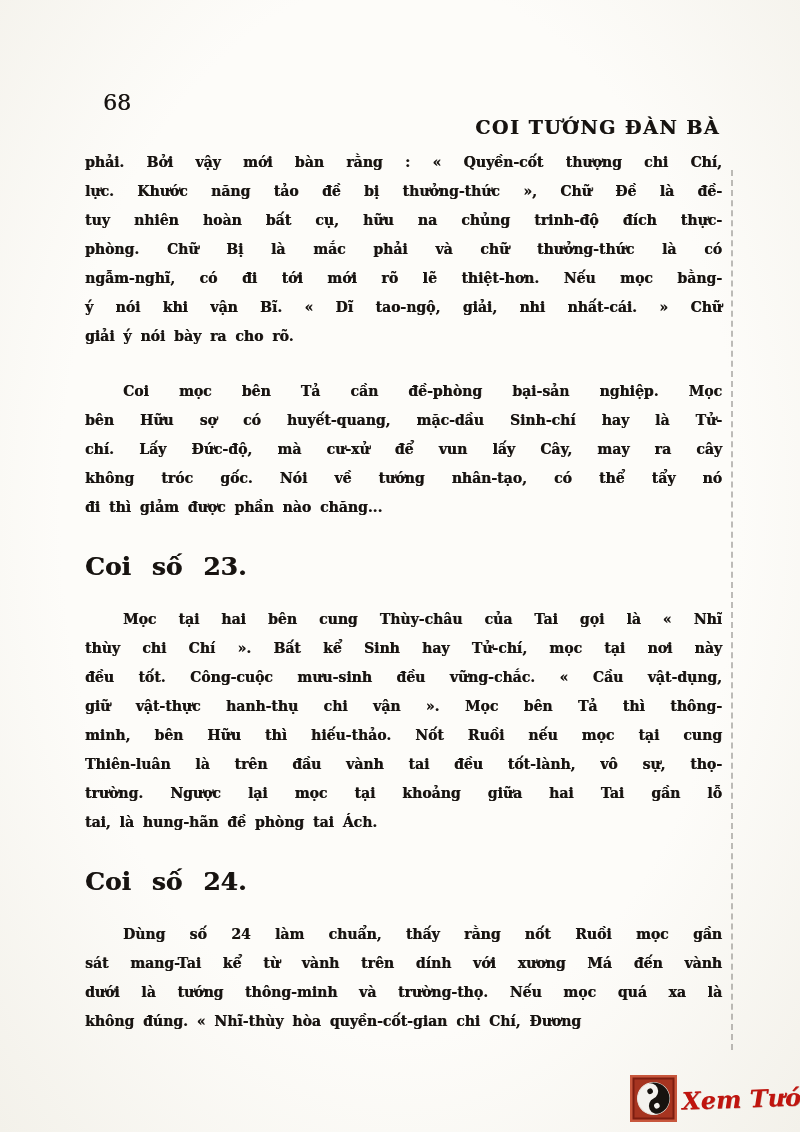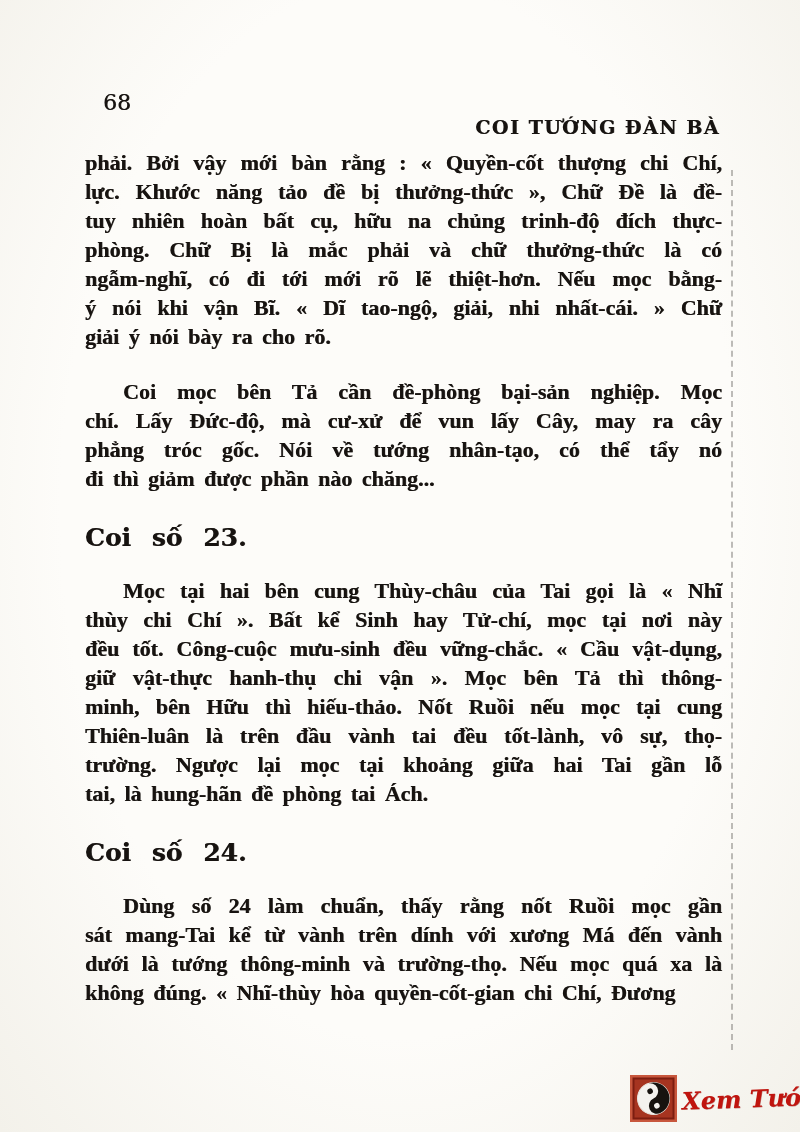--- a/index.html
+++ b/index.html
@@ -18,25 +18,24 @@
     text-shadow:0.4px 0.3px 0 rgba(23,19,16,.8);
   }
   .hdr .title{
     position:absolute;right:0;top:0;font-size:19px;font-weight:bold;
     letter-spacing:1.5px;text-shadow:0.5px 0.3px 0 rgba(23,19,16,.8);margin-top:28px;
   }
   
   .bodycol{position:absolute;left:85px;top:148px;width:637px;}
   .para{margin:0 0 26px 0;}
   .line{
-    height:29px;line-height:29px;font-size:22px;font-weight:bold;
+    height:29px;line-height:29px;font-size:14px;font-weight:bold;
     text-align:justify;text-align-last:justify;word-spacing:2px;
     white-space:nowrap;
     text-shadow:0.45px 0.3px 0 rgba(23,19,16,.75);
-    font-family:Liberation Serif, serif;
   }
   .line.last{text-align-last:left;word-spacing:4px;white-space:normal;}
   .line.indent{padding-left:38px;}
   .heading{
     margin:30px 0 24px 0;height:29px;line-height:29px;
     font-size:25px;font-weight:bold;word-spacing:12px;
     text-shadow:0.45px 0.3px 0 rgba(23,19,16,.75);
   }
   
   .fold{
@@ -72,22 +71,23 @@
         <div class="line">phải. Bởi vậy mới bàn rằng : « Quyền-cốt thượng chi Chí,</div>
         <div class="line">lực. Khước năng tảo đề bị thưởng-thức », Chữ Đề là đề-</div>
         <div class="line">tuy nhiên hoàn bất cụ, hữu na chủng trinh-độ đích thực-</div>
         <div class="line">phòng. Chữ Bị là mắc phải và chữ thưởng-thức là có</div>
         <div class="line">ngẫm-nghĩ, có đi tới mới rõ lẽ thiệt-hơn. Nếu mọc bằng-</div>
         <div class="line">ý nói khi vận Bĩ. « Dĩ tao-ngộ, giải, nhi nhất-cái. » Chữ</div>
         <div class="line last">giải ý nói bày ra cho rõ.</div>
       </div>
       <div class="para">
         <div class="line indent">Coi mọc bên Tả cần đề-phòng bại-sản nghiệp. Mọc</div>
+        <div class="line">bên Hữu sợ có huyết-quang, mặc-dầu Sinh-chí hay là Tử-</div>
         <div class="line">chí. Lấy Đức-độ, mà cư-xử để vun lấy Cây, may ra cây</div>
-        <div class="line">phẳng tróc gốc. Nói về tướng nhân-tạo, có thể tẩy nó</div>
+        <div class="line">không tróc gốc. Nói về tướng nhân-tạo, có thể tẩy nó</div>
         <div class="line last">đi thì giảm được phần nào chăng...</div>
       </div>
       <div class="heading">Coi số 23.</div>
       <div class="para">
         <div class="line indent">Mọc tại hai bên cung Thùy-châu của Tai gọi là « Nhĩ</div>
         <div class="line">thùy chi Chí ». Bất kể Sinh hay Tử-chí, mọc tại nơi này</div>
         <div class="line">đều tốt. Công-cuộc mưu-sinh đều vững-chắc. « Cầu vật-dụng,</div>
         <div class="line">giữ vật-thực hanh-thụ chi vận ». Mọc bên Tả thì thông-</div>
         <div class="line">minh, bên Hữu thì hiếu-thảo. Nốt Ruồi nếu mọc tại cung</div>
         <div class="line">Thiên-luân là trên đầu vành tai đều tốt-lành, vô sự, thọ-</div>

